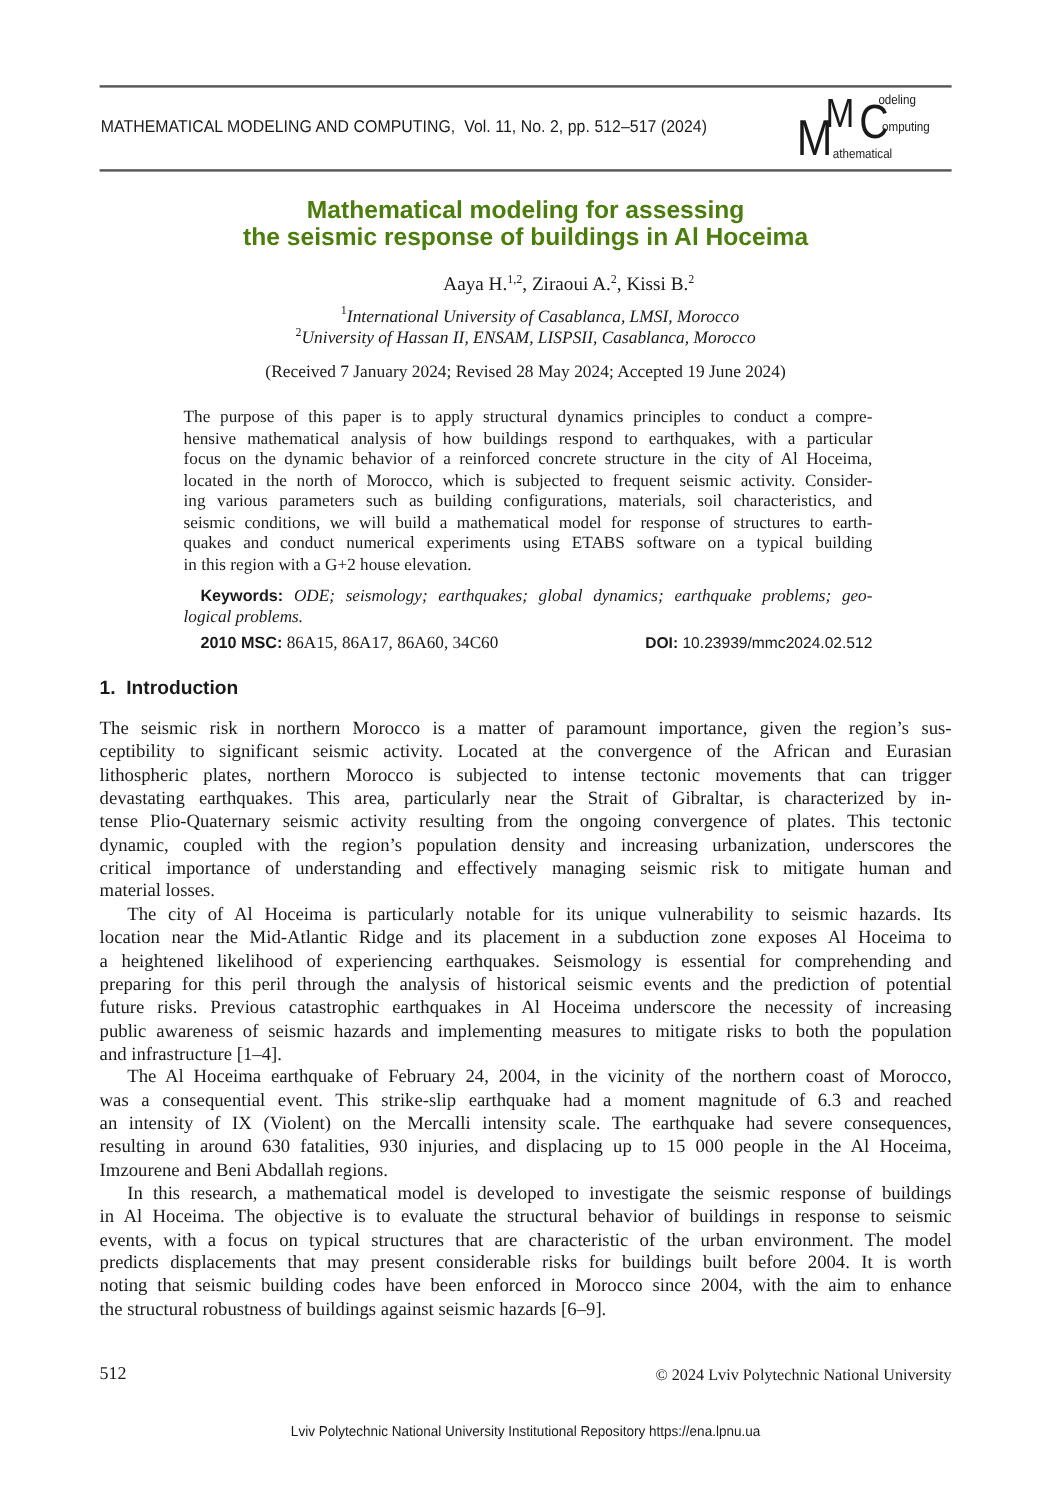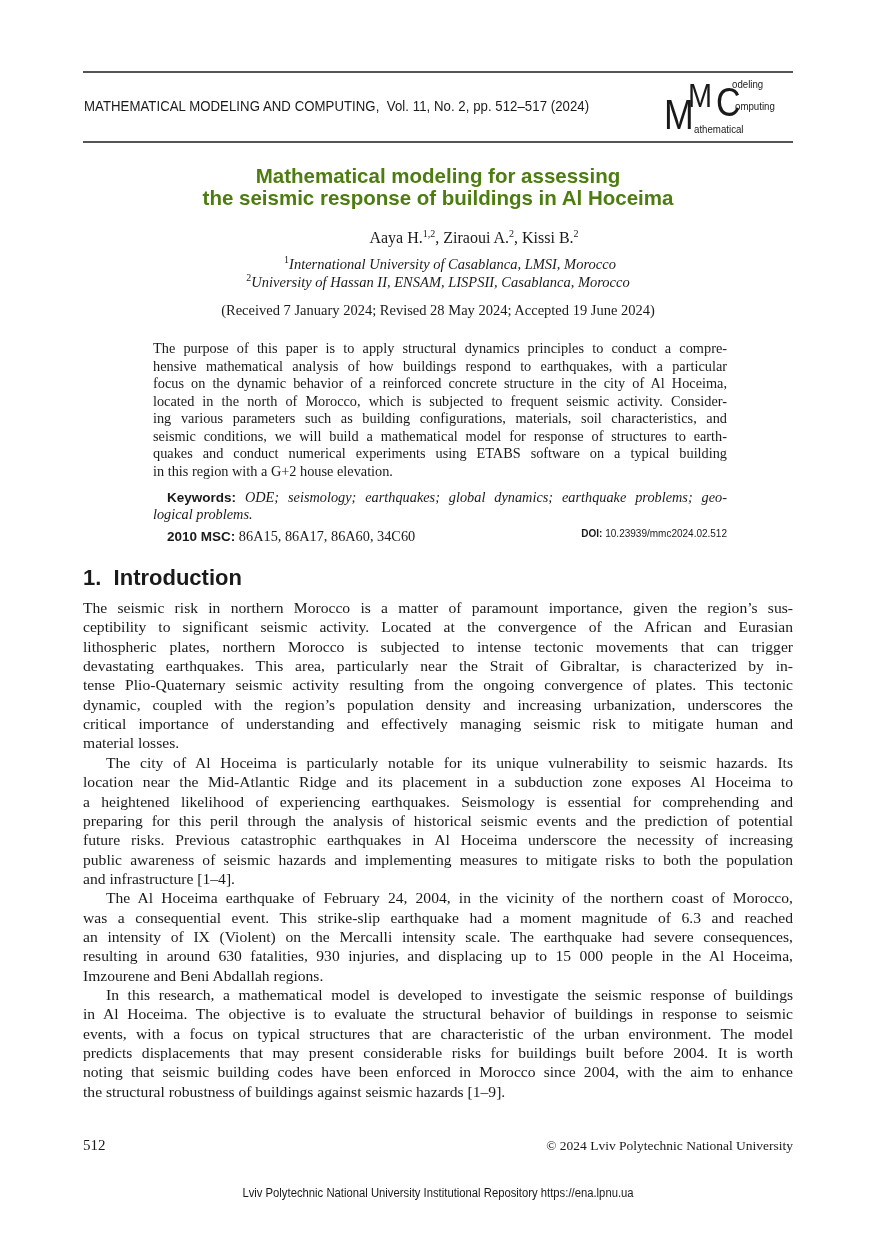--- a/index.html
+++ b/index.html
@@ -34,21 +34,21 @@
     sup { font-size: 10px; vertical-align: 6px; line-height: 0; font-style: normal; }
 
     .abstract-line { position: absolute; left: 153px; width: 574px; font-size: 14.3px; white-space: nowrap; text-align: justify; text-align-last: justify; }
     .abstract-line.last { text-align-last: left; }
 
     .kw-line { position: absolute; font-size: 14.3px; white-space: nowrap; }
     .kw-label { font-weight: bold; font-size: 13.5px; }
     .it { font-style: italic; }
     .bold { font-weight: bold; }
 
-    .section { position: absolute; left: 83px; top: 565px; font-size: 22px; font-weight: bold; }
+    .section { position: absolute; left: 83px; top: 565px; font-size: 16px; font-weight: bold; }
 
     .body-line { position: absolute; left: 83px; width: 710px; font-size: 15.6px; white-space: nowrap; text-align: justify; text-align-last: justify; }
     .body-line.last { text-align-last: left; }
     .body-line.indent { text-indent: 23px; }
 
     .folio { position: absolute; left: 83px; top: 1137px; font-size: 15px; }
     .copyright { position: absolute; right: 83px; top: 1138px; font-size: 13.5px; white-space: nowrap; }
     .repo { position: absolute; left: 0; width: 876px; text-align: center; top: 1186px; font-size: 12px; transform: scaleX(0.94); }
   </style>
 </head>
@@ -102,21 +102,21 @@
 <div class="kw-line serif" style="left:167px; top:489px; width:560px; text-align:justify; text-align-last:justify;">
   <span class="kw-label sans">Keywords:</span>
   <span class="it">ODE; seismology; earthquakes; global dynamics; earthquake problems; geo-</span>
 </div>
 <div class="kw-line serif it" style="left:153px; top:506px;">logical problems.</div>
 
 <div class="kw-line serif" style="left:167px; top:528px;">
   <span class="kw-label sans">2010 MSC:</span>
   <span>86A15, 86A17, 86A60, 34C60</span>
 </div>
-<div class="kw-line sans" style="right:149px; top:528px; font-size:10px;">
+<div class="kw-line sans" style="right:149px; top:528px; font-size:13px;">
   <span class="bold">DOI:</span>
   <span>10.23939/mmc2024.02.512</span>
 </div>
 
 <div class="section sans">
   <span>1.</span>&nbsp;
   <span>Introduction</span>
 </div>
 
 <div id="body-text">
@@ -138,18 +138,18 @@
     <div class="body-line serif indent" style="top: 889.25px;">The Al Hoceima earthquake of February 24, 2004, in the vicinity of the northern coast of Morocco,</div>
     <div class="body-line serif" style="top: 908.6px;">was a consequential event.  This strike-slip earthquake had a moment magnitude of 6.3 and reached</div>
     <div class="body-line serif" style="top: 927.95px;">an intensity of IX (Violent) on the Mercalli intensity scale. The earthquake had severe consequences,</div>
     <div class="body-line serif" style="top: 947.3px;">resulting in around 630 fatalities, 930 injuries, and displacing up to 15 000 people in the Al Hoceima,</div>
     <div class="body-line serif last" style="top: 966.65px;">Imzourene and Beni Abdallah regions.</div>
     <div class="body-line serif indent" style="top: 986px;">In this research, a mathematical model is developed to investigate the seismic response of buildings</div>
     <div class="body-line serif" style="top: 1005.35px;">in Al Hoceima. The objective is to evaluate the structural behavior of buildings in response to seismic</div>
     <div class="body-line serif" style="top: 1024.7px;">events, with a focus on typical structures that are characteristic of the urban environment. The model</div>
     <div class="body-line serif" style="top: 1044.05px;">predicts displacements that may present considerable risks for buildings built before 2004. It is worth</div>
     <div class="body-line serif" style="top: 1063.4px;">noting that seismic building codes have been enforced in Morocco since 2004, with the aim to enhance</div>
-    <div class="body-line serif last" style="top: 1082.75px;">the structural robustness of buildings against seismic hazards [1–9].</div>
+    <div class="body-line serif last" style="top: 1082.75px;">the structural robustness of buildings against seismic hazards [6–9].</div>
   </div>
 
 <div class="folio serif">512</div>
 <div class="copyright serif">© 2024 Lviv Polytechnic National University</div>
 <div class="repo sans">Lviv Polytechnic National University Institutional Repository https://ena.lpnu.ua</div>
 
 </body></html>

